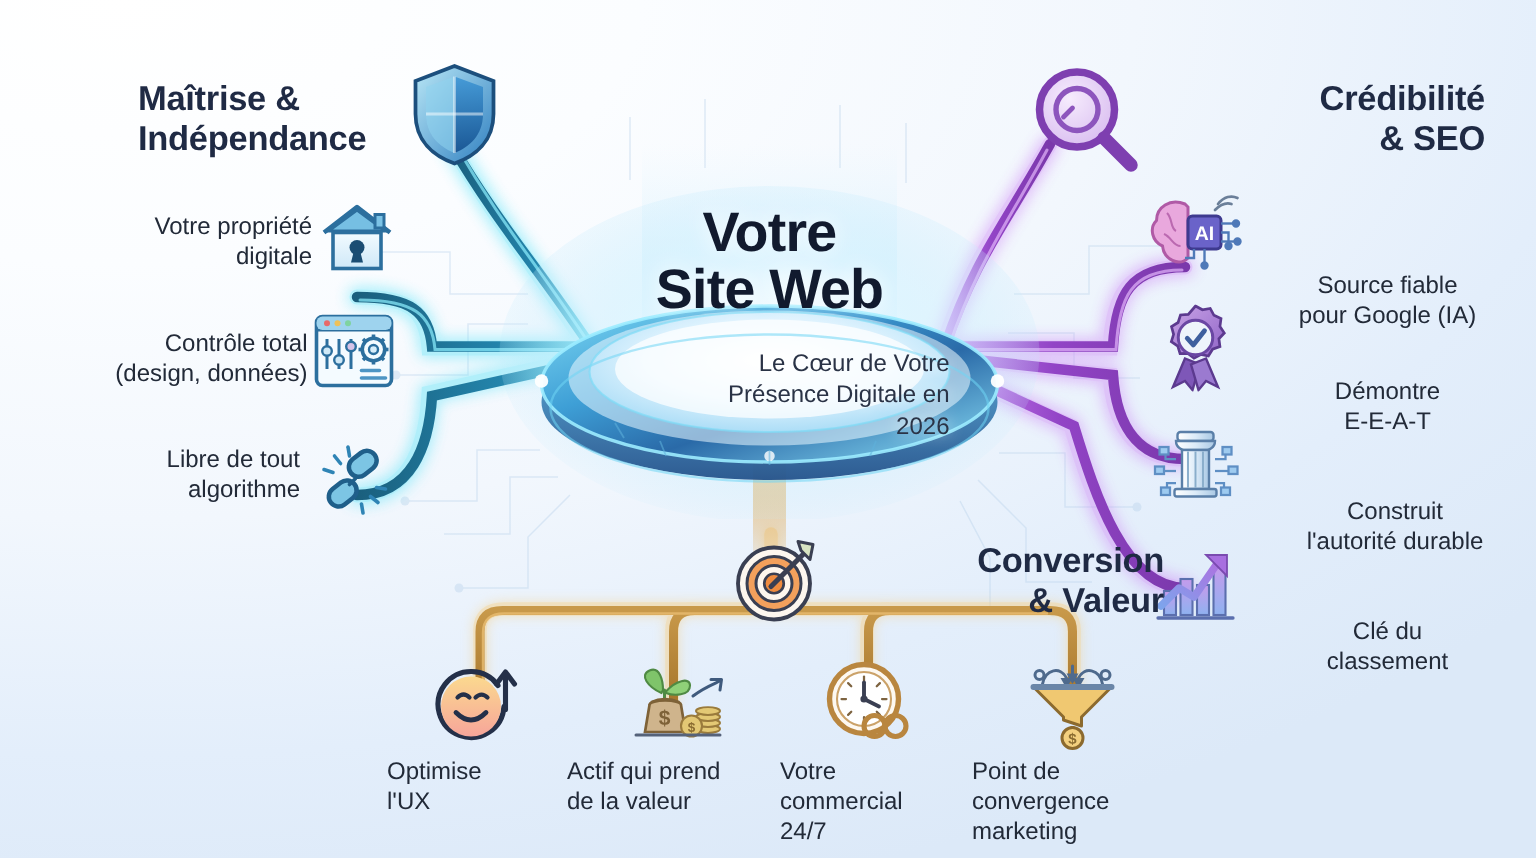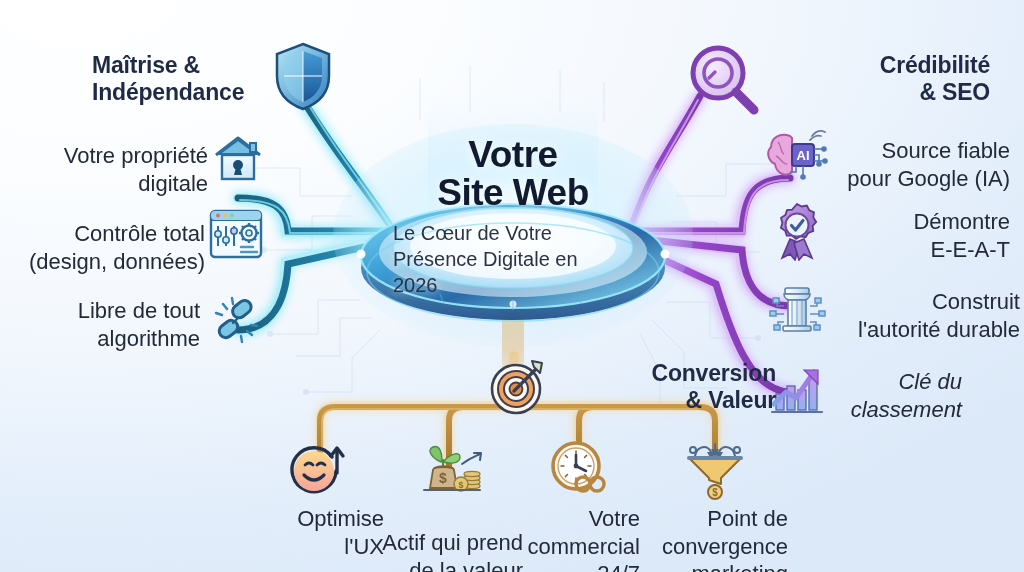--- a/index.html
+++ b/index.html
@@ -30,45 +30,45 @@
     letter-spacing:-.2px;
     white-space:pre-line;
   }
   #title-left{left:92px;top:52px;width:175px;text-align:left;}
   #title-right{left:775px;top:52px;width:215px;text-align:right;}
   #title-bottom{left:544px;top:360px;width:200px;text-align:right;margin-left:32px;}
 
   .leaf-label{
     position:absolute;
     color:#222a38;
-    font-size:22px;
+    font-size:16px;
     line-height:1.26;
     white-space:pre-line;
   }
   .leaf-left{text-align:right;}
-  .leaf-right{text-align:right;}
-  .leaf-bottom{text-align:right;}
+  .leaf-right{text-align:center;margin-top:44px;}
+  .leaf-bottom{text-align:left;}
 
   .ico{position:absolute;}
   .ico svg{display:block;}
 
   
   #hub{position:absolute;left:332px;top:96px;width:362px;height:250px;}
   #hub-text{
     position:absolute;left:0;top:0;width:362px;height:250px;
     display:flex;flex-direction:column;align-items:center;justify-content:flex-start;
     padding-top:40px;box-sizing:border-box;pointer-events:none;
   }
   #hub-title{
     font-size:37px;font-weight:bold;color:#111a2e;line-height:1.02;
     text-align:center;letter-spacing:-.5px;white-space:pre-line;
     text-shadow:0 0 14px rgba(255,255,255,.95);
   }
   #hub-sub{
-    margin-top:9px;font-size:20px;color:#2a3346;text-align:left;
+    margin-top:22px;font-size:16px;color:#2a3346;text-align:right;
     line-height:1.3;white-space:pre-line;width:240px;
     text-shadow:0 0 10px rgba(255,255,255,.9);
   }
 </style>
 </head>
 <body>
 
 <div id="stage">
 
   <svg class="circuit" viewBox="0 0 1024 572" xmlns="http://www.w3.org/2000/svg">
@@ -467,21 +467,21 @@
         <path d="M42 24 H49 V20"></path>
           <rect x="47" y="16" width="6" height="5" fill="#9ecbf0"></rect>
         <path d="M42 32 H51"></path>
           <rect x="51" y="29" width="6" height="5" fill="#9ecbf0"></rect>
         <path d="M42 40 H48 V43"></path>
           <rect x="46" y="43" width="6" height="5" fill="#9ecbf0"></rect>
       </g>
     </svg>
   </div>
 
-  <div class="leaf-label leaf-right" style="left:792px;top:368px;width:170px;font-style:italic;">Clé du
+  <div class="leaf-label leaf-right" style="left:840px;top:368px;width:170px;">Clé du
 classement</div>
   <div class="ico" style="left:770px;top:362px;">
     <svg width="56" height="54" viewBox="0 0 56 54">
       <defs>
         <linearGradient id="gcA" x1="0" y1="1" x2="1" y2="0">
             <stop offset="0" stop-color="#7ea4ec"></stop>
             <stop offset="1" stop-color="#b06ee0"></stop>
           </linearGradient>
         <linearGradient id="gcB" x1="0" y1="1" x2="0" y2="0">
             <stop offset="0" stop-color="#8fb2f0"></stop>
@@ -524,21 +524,21 @@
       <path d="M44 14 A22 22 0 1 0 48 28" fill="none" stroke="#243049" stroke-width="3.4" stroke-linecap="round"></path>
       <circle cx="26" cy="28" r="20" fill="url(#smG)"></circle>
       <path d="M17 22 Q21 18 25 22" fill="none" stroke="#243049" stroke-width="2.8" stroke-linecap="round"></path>
       <path d="M29 22 Q33 18 37 22" fill="none" stroke="#243049" stroke-width="2.8" stroke-linecap="round"></path>
       <path d="M16 32 Q26 42 36 32" fill="none" stroke="#243049" stroke-width="3.2" stroke-linecap="round"></path>
       <path d="M49 30 V6" stroke="#243049" stroke-width="3.4" stroke-linecap="round"></path>
       <path d="M43 13 L49 5 L55 13" fill="none" stroke="#243049" stroke-width="3.4" stroke-linecap="round" stroke-linejoin="round"></path>
     </svg>
   </div>
 
-  <div class="leaf-label leaf-bottom" style="left:378px;top:505px;width:145px;margin-top:24px;">Actif qui prend
+  <div class="leaf-label leaf-bottom" style="left:378px;top:505px;width:145px;">Actif qui prend
 de la valeur</div>
   <div class="ico" style="left:414px;top:440px;">
     <svg width="72" height="60" viewBox="0 0 72 60">
       <path d="M27 22 C18 18 12 10 19 7 C26 4 28 14 28 20 Z" fill="#7fc46a" stroke="#4f8a43" stroke-width="1.4"></path>
       <path d="M30 21 C36 14 46 11 46 17 C46 24 35 24 30 22 Z" fill="#8fd178" stroke="#4f8a43" stroke-width="1.4"></path>
       <path d="M29 28 V20" stroke="#4f8a43" stroke-width="2" stroke-linecap="round"></path>
       <path d="M19 30 C19 26 40 26 40 30 L43 48 H16 Z" fill="#cfb48c" stroke="#7e6238" stroke-width="1.8"></path>
       <path d="M20 28 Q29 24 39 28" fill="none" stroke="#7e6238" stroke-width="1.6"></path>
       <text x="29" y="43" font-family="Liberation Sans, sans-serif" font-size="14" font-weight="bold" fill="#7e6238" text-anchor="middle">$</text>
       <g stroke="#9a7b3c" stroke-width="1.3" fill="#e3c874">

